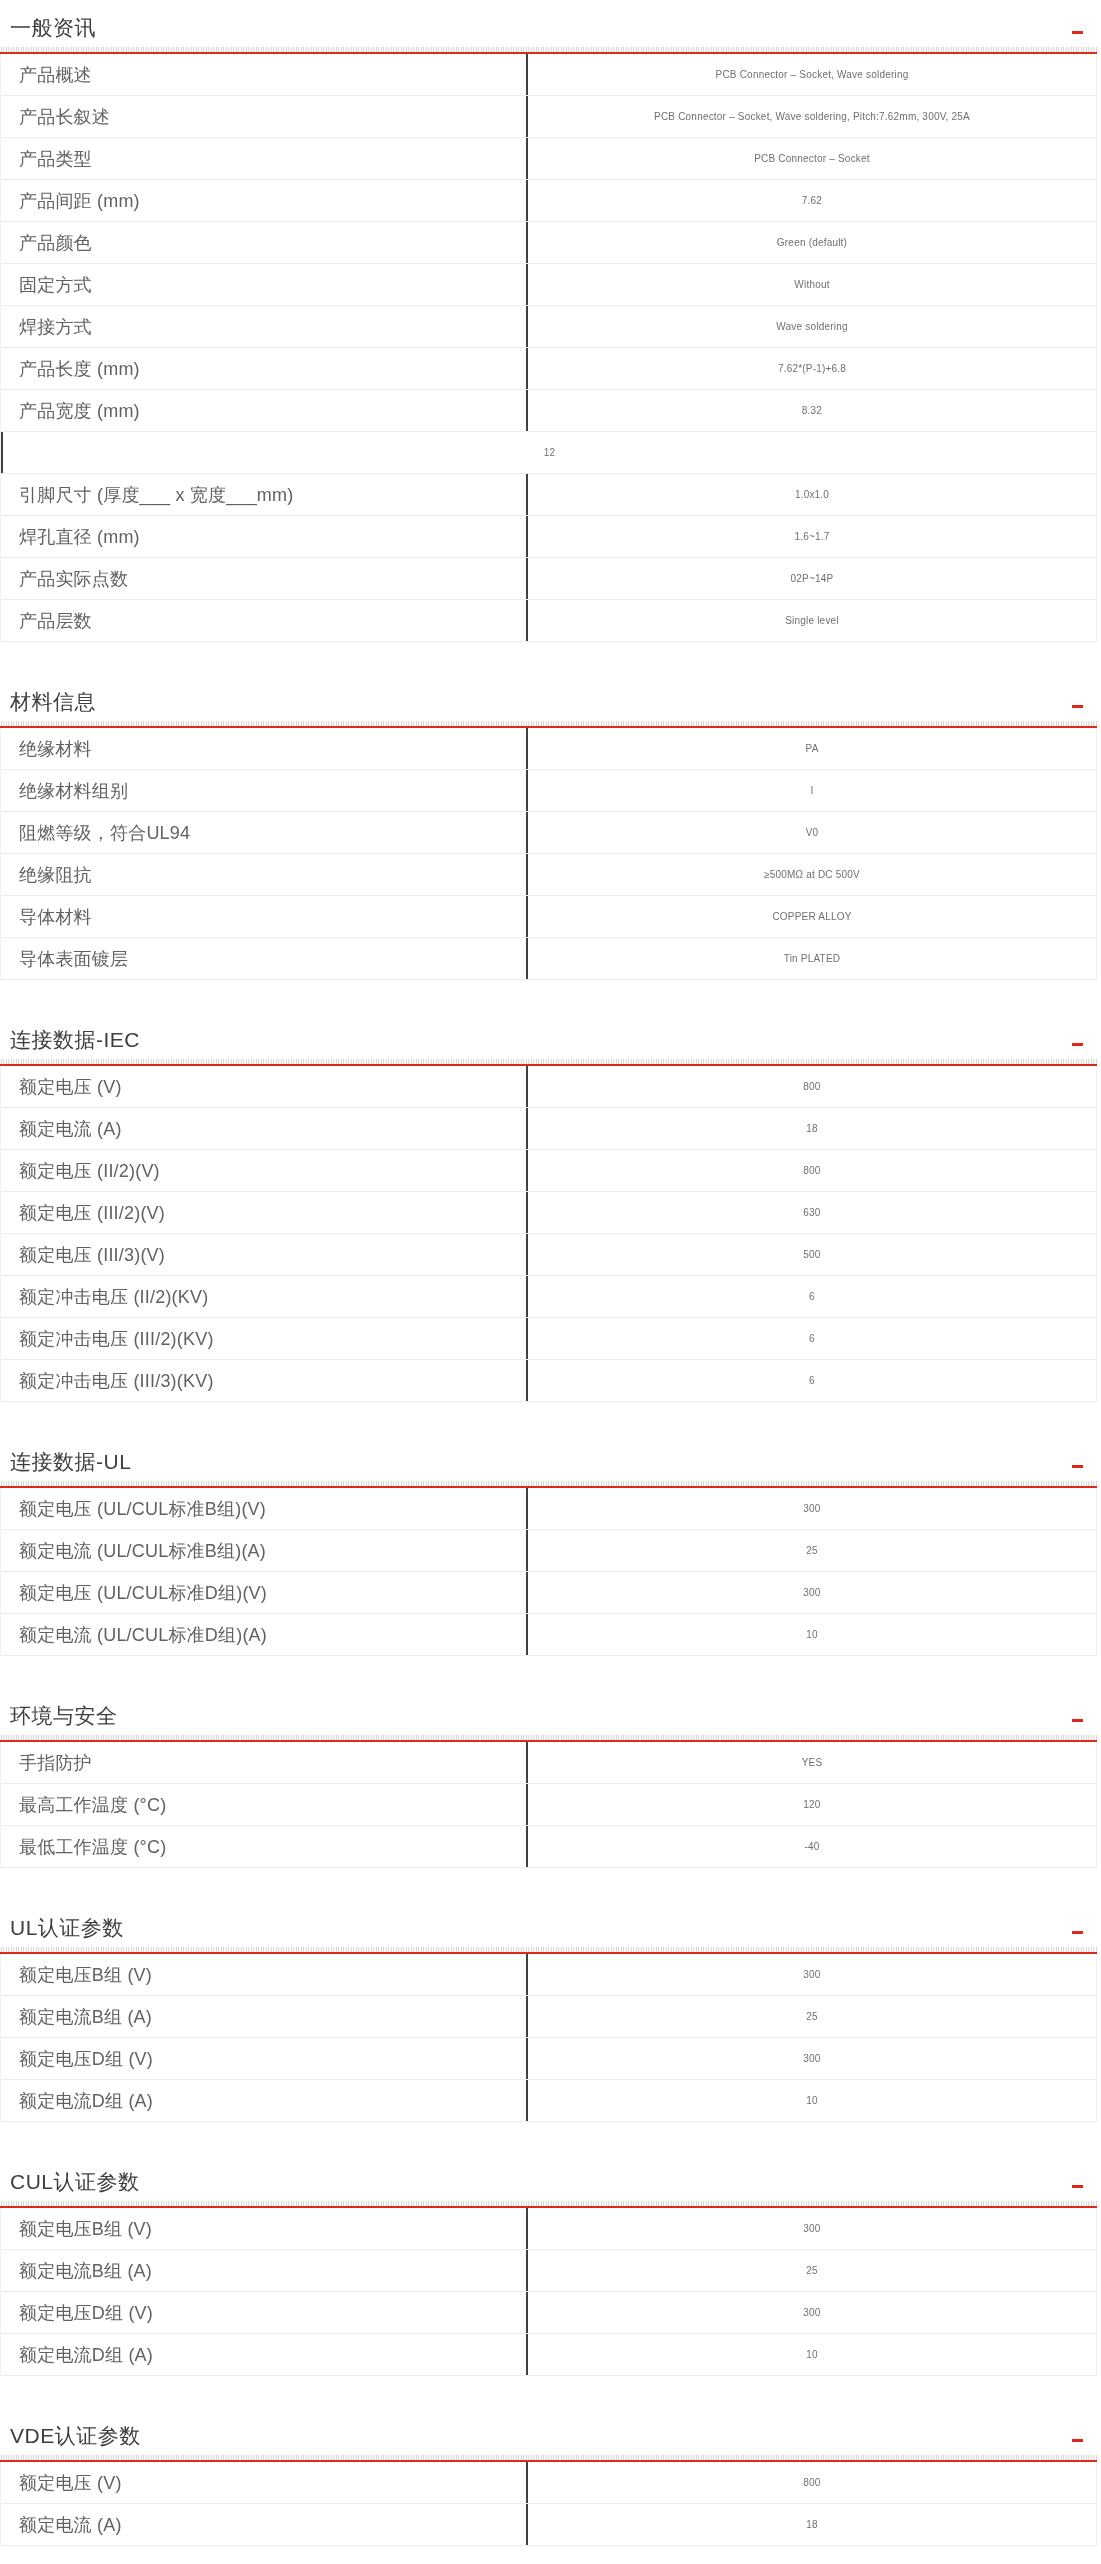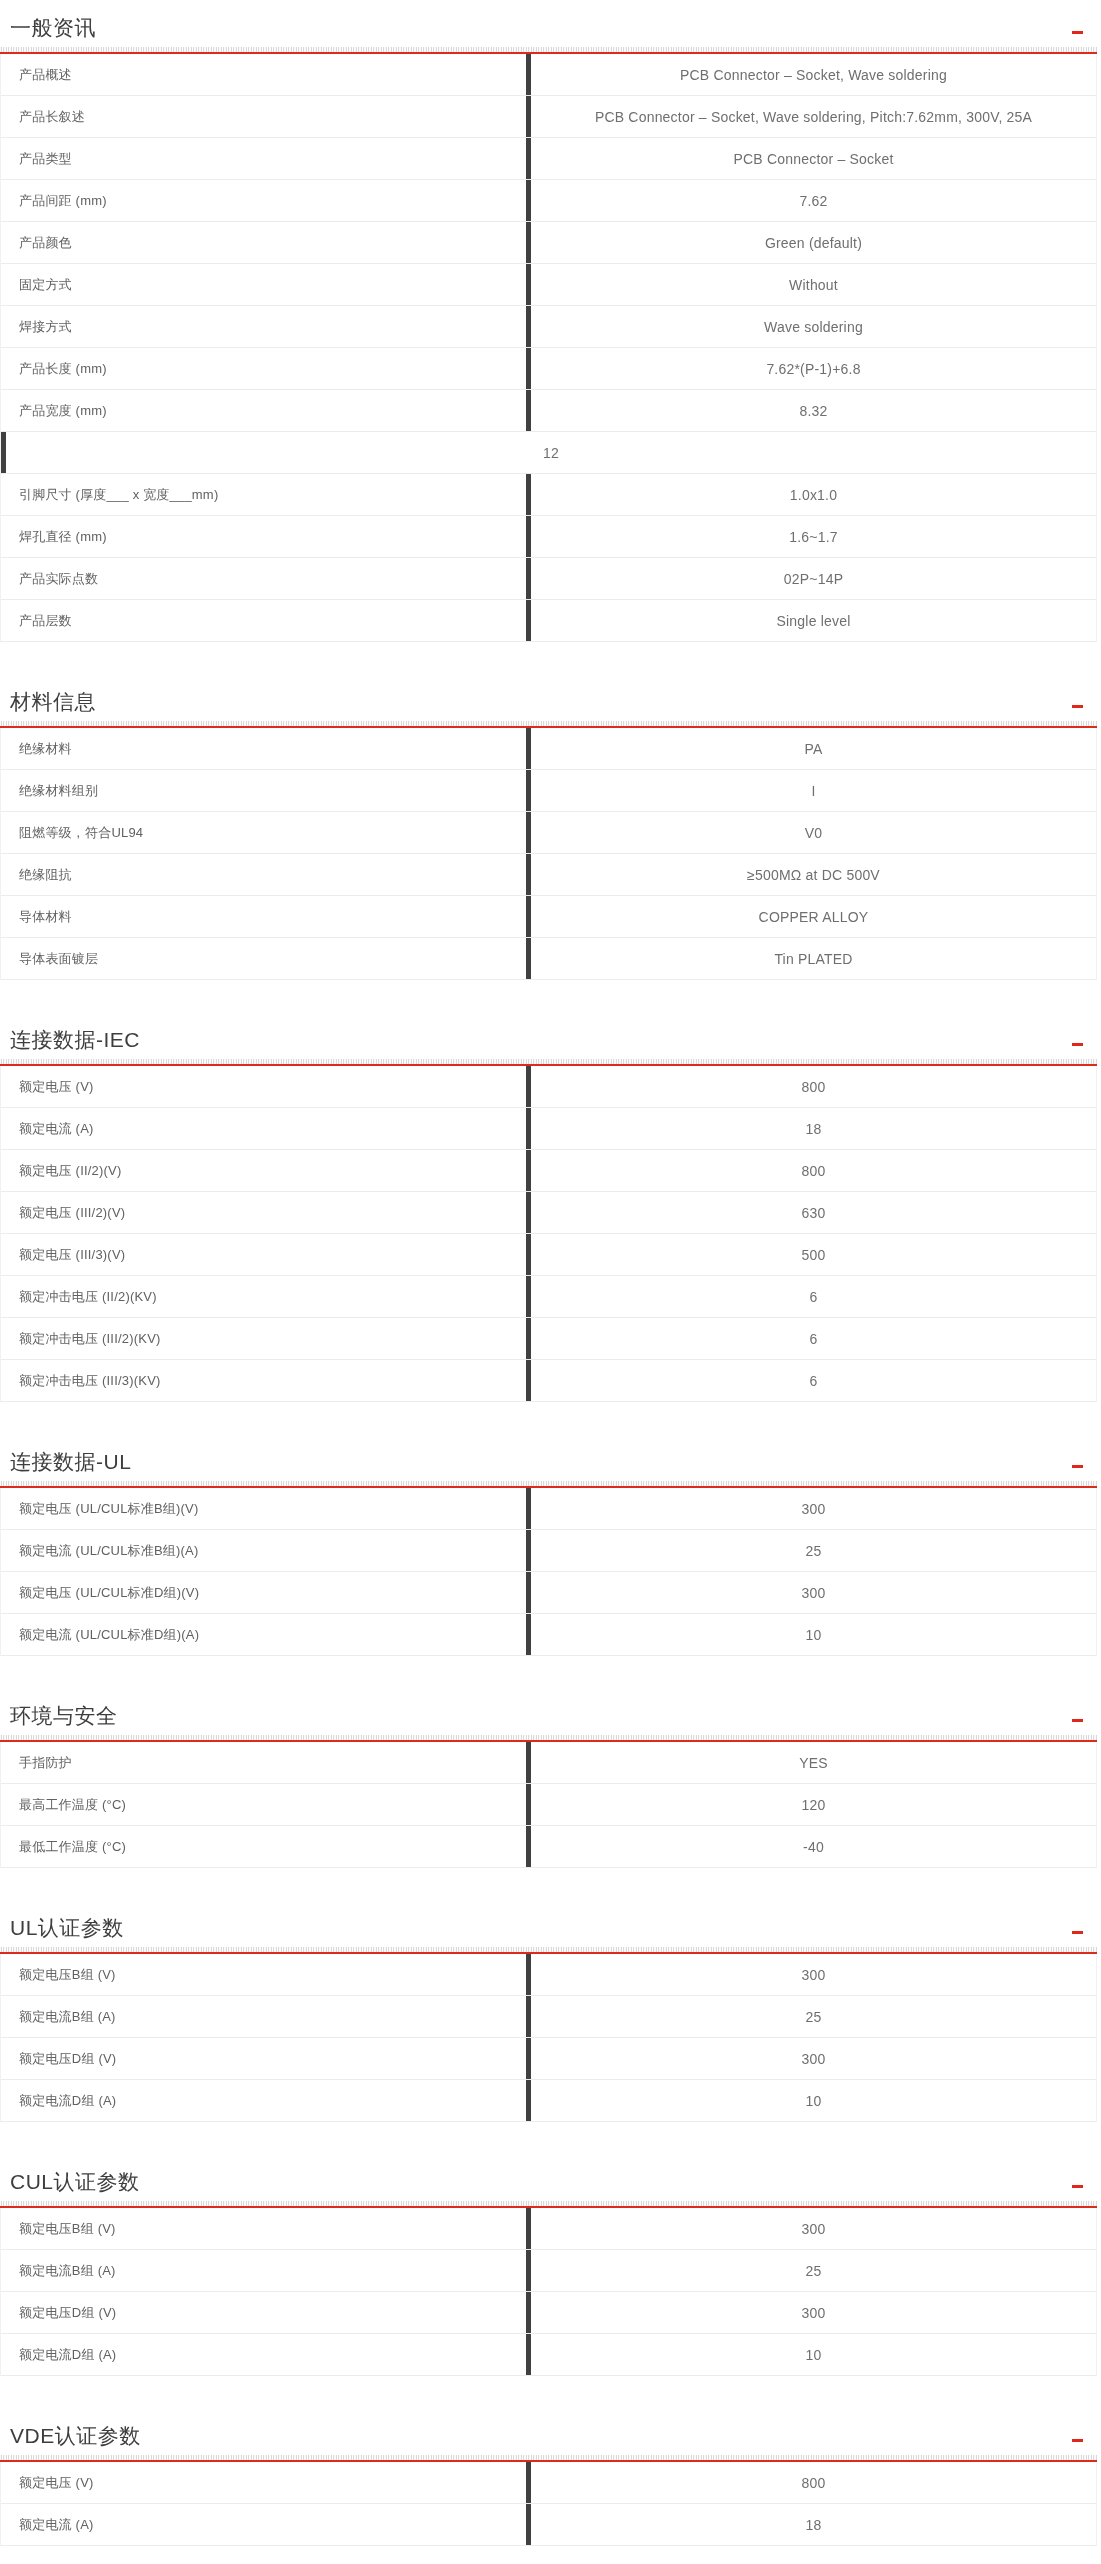--- a/index.html
+++ b/index.html
@@ -28,26 +28,26 @@
     height:5px;
     background-image:radial-gradient(#c9c9c9 0.7px, rgba(255,255,255,0) 0.8px);
     background-size:2.5px 2px;
   }
   .rule .redline{height:2px;background:#dc2a1d;}
   .tbl{border-left:1px solid #f1f1f1;border-right:1px solid #f1f1f1;}
   .row{display:flex;align-items:stretch;height:41px;border-bottom:1px solid #ececec;}
   .cell{box-sizing:border-box;display:flex;align-items:center;}
   .cell.label{
     width:525px;flex:0 0 525px;padding-left:18px;padding-right:10px;
-    font-size:13px;color:#616161;letter-spacing:0.2px;
+    font-size:18px;color:#616161;letter-spacing:0.2px;
   }
   .cell.value{
     flex:1;justify-content:center;text-align:center;
-    border-left:5px solid #404040;
-    font-size:14px;color:#6f6f6f;letter-spacing:0.2px;
+    border-left:2px solid #404040;
+    font-size:10px;color:#6f6f6f;letter-spacing:0.2px;
     padding:0 8px;
   }
 </style>
 </head>
 <body>
 
 <main id="panel">
   <section class="spec-section">
     <div class="sec-header">
       <h2 class="sec-title">一般资讯</h2>

